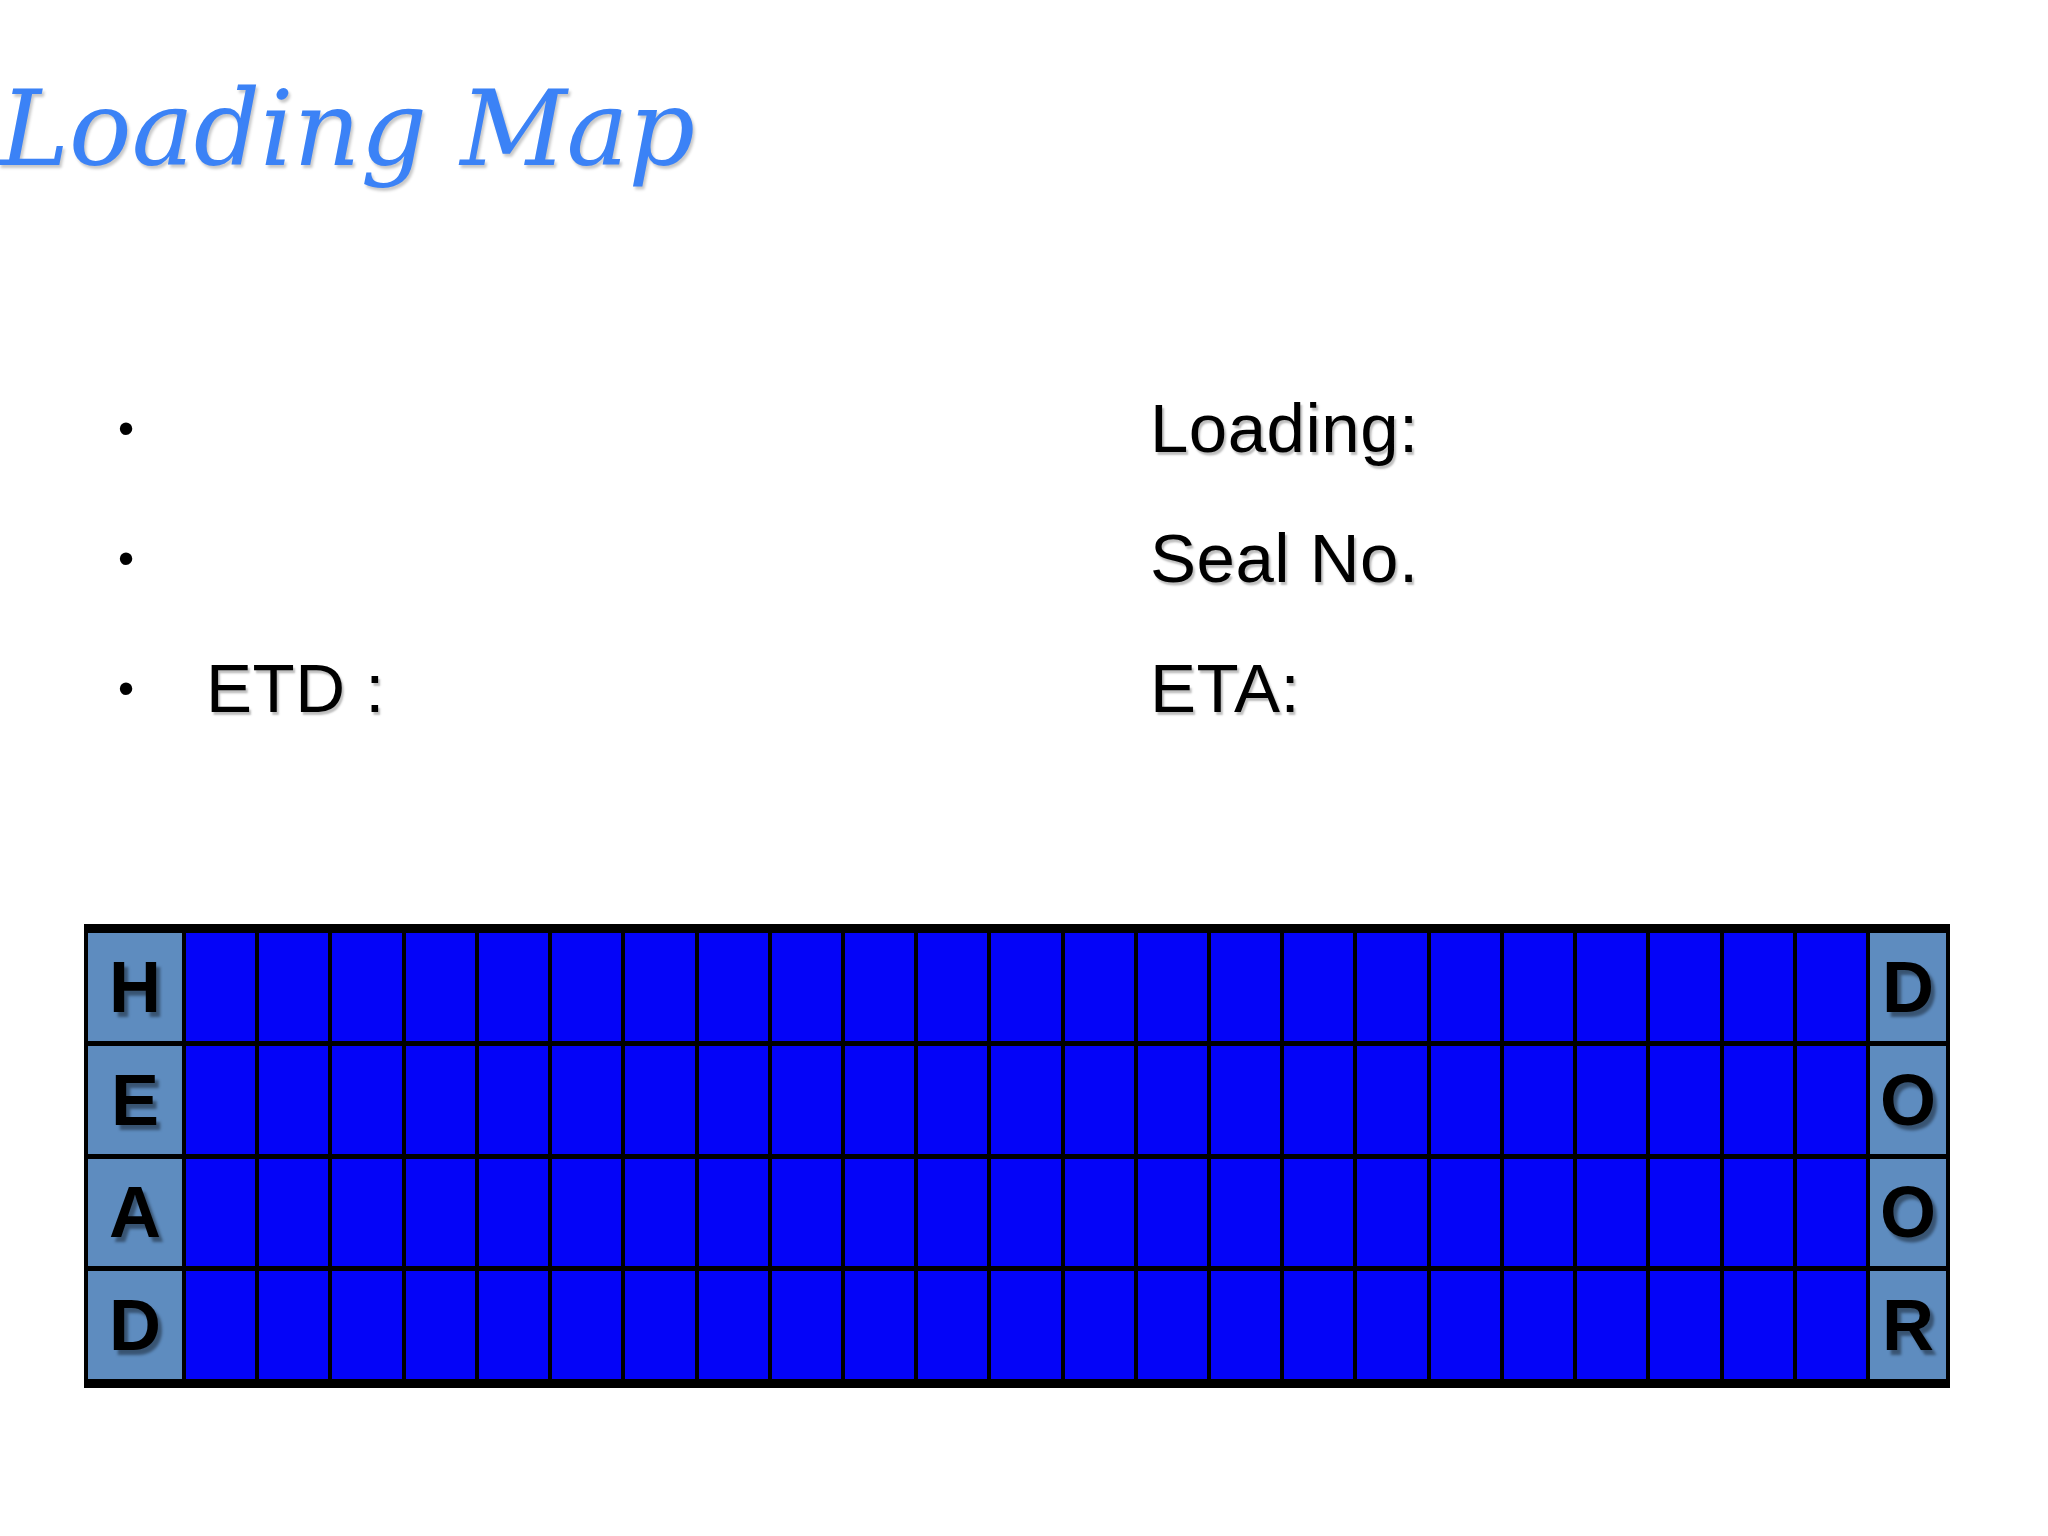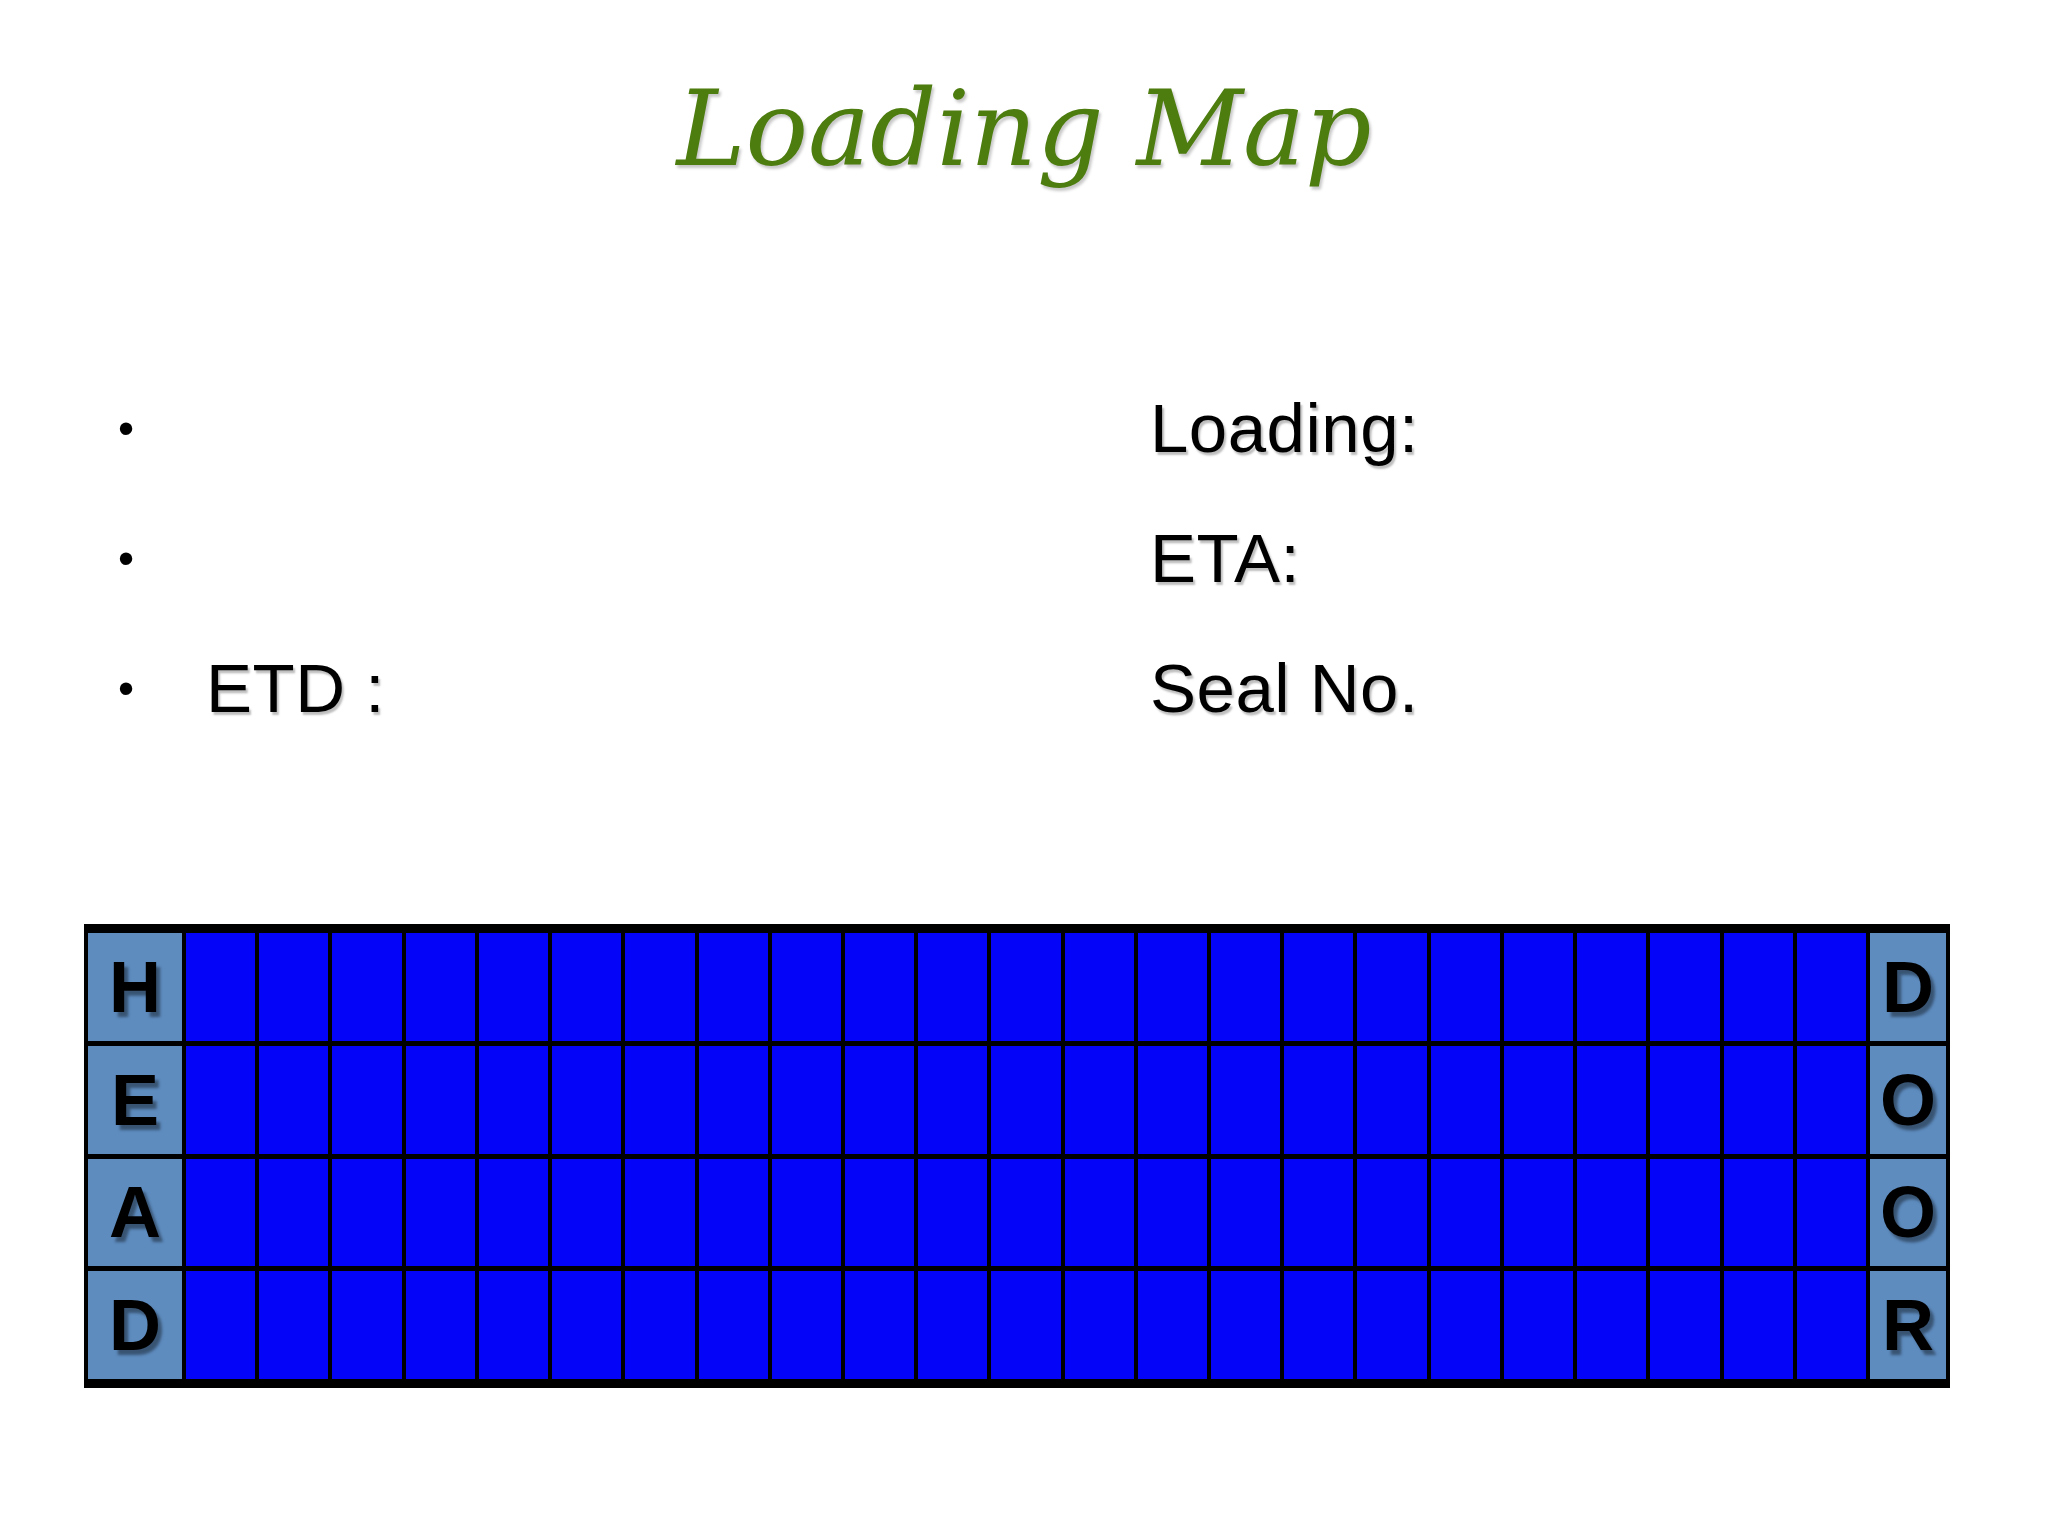--- a/index.html
+++ b/index.html
@@ -7,26 +7,26 @@
     position:relative;
     width:2048px;height:1536px;
     background:#ffffff;
     overflow:hidden;
     font-family:"Liberation Sans", sans-serif;
     color:#000;
   }
   .title{
     position:absolute;
     top:70px;left:0;width:100%;
-    text-align:center;
+    text-align:left;
     font-family:"DejaVu Serif", serif;
     font-style:italic;
     font-size:104px;
     line-height:1.15;
-    color:#4d7c0f;
+    color:#3b82f6;
     text-shadow:2px 3px 3px rgba(0,0,0,0.22);
   }
   .info-col{
     position:absolute;
     top:363px;
   }
   .info-col.left{left:118px;}
   .info-col.right{left:1150px;}
   .info-item{
     height:130px;
@@ -83,24 +83,24 @@
       <span class="bullet">•</span>
       <span>ETD :</span>
     </div>
   </div>
 
   <div class="info-col right">
     <div class="info-item">
       <span>Loading:</span>
     </div>
     <div class="info-item">
+      <span>Seal No.</span>
+    </div>
+    <div class="info-item">
       <span>ETA:</span>
-    </div>
-    <div class="info-item">
-      <span>Seal No.</span>
     </div>
   </div>
 
   <div class="grid-wrap">
       <div class="label-cell">H</div>
       <div class="cell"></div>
       <div class="cell"></div>
       <div class="cell"></div>
       <div class="cell"></div>
       <div class="cell"></div>

